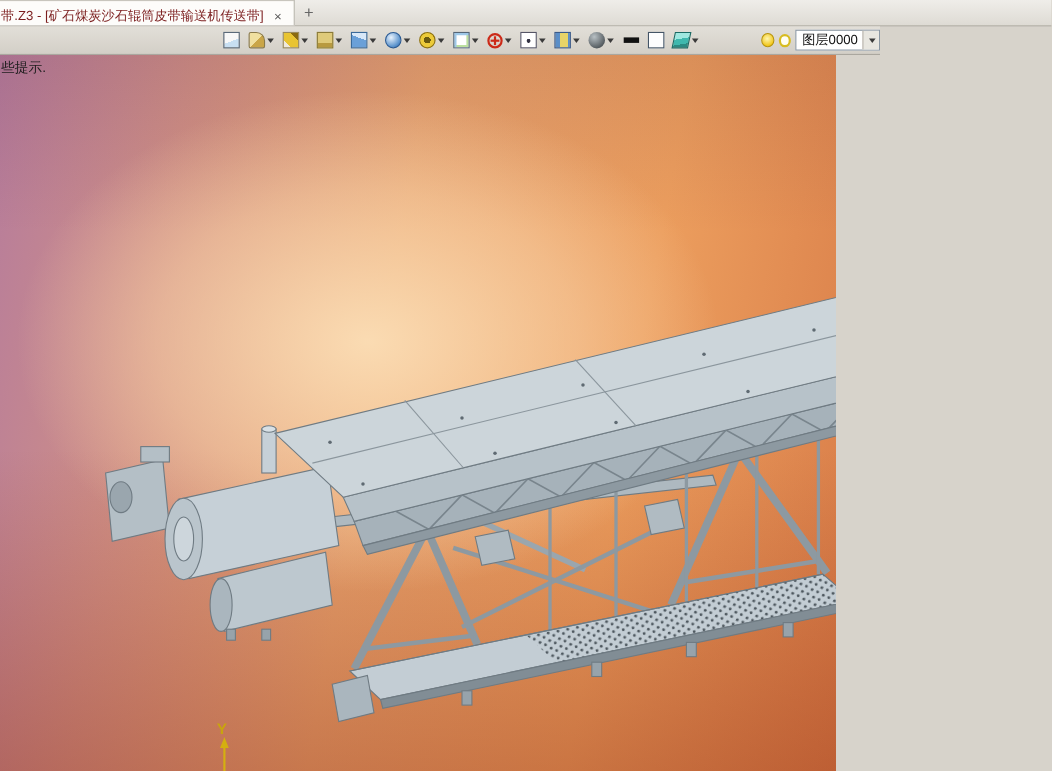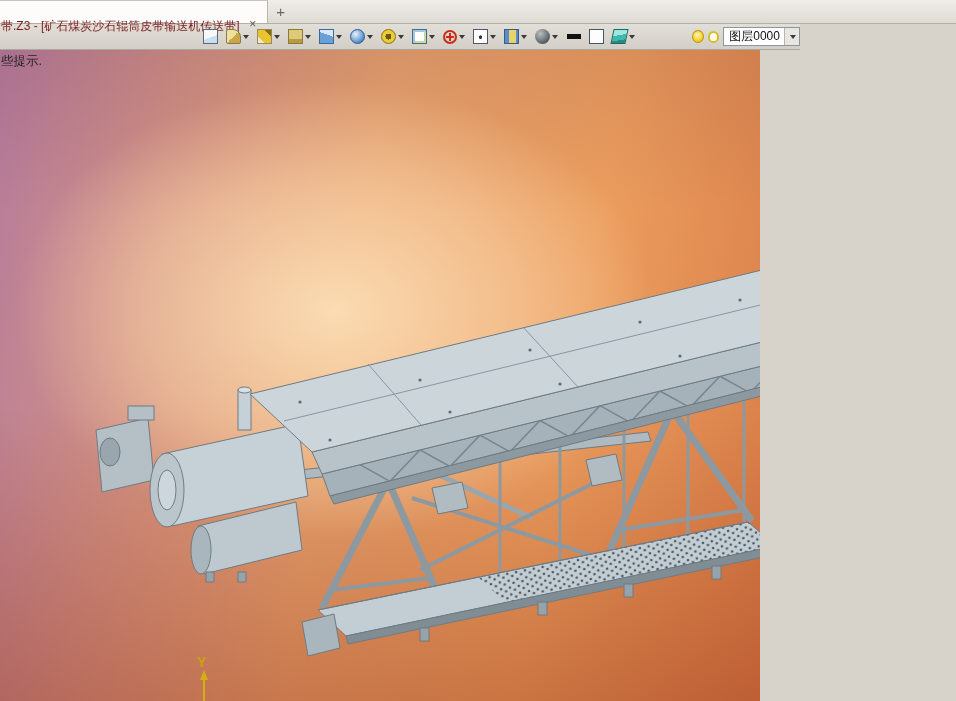--- a/index.html
+++ b/index.html
@@ -3,21 +3,21 @@
 <meta charset="utf-8">
 <style>
   * { margin:0; padding:0; box-sizing:border-box; }
   html,body { width:956px; height:701px; overflow:hidden;
     font-family:"Liberation Sans", sans-serif; background:#d7d3cb; }
 
   
   .tab-bar { height:24px; width:956px; background:linear-gradient(#efede9,#dedbd4);
     border-bottom:1px solid #b2afa7; display:flex; align-items:stretch; }
   .tab { background:#fdfcfa; border-right:1px solid #b8b5ad; border-top:1px solid #c8c5bd;
-    display:flex; align-items:flex-start; gap:6px; padding:17px 7px 0 1px; max-width:272px; }
+    display:flex; align-items:flex-end; gap:6px; padding:17px 7px 0 1px; max-width:272px; }
   .tab-title { font-size:12px; color:#7b1d1d; white-space:nowrap; overflow:hidden; }
   .tab-close { font-size:12px; color:#555; width:14px; height:14px; line-height:13px;
     text-align:center; cursor:default; }
   .new-tab { width:26px; display:flex; align-items:center; justify-content:center;
     color:#666; font-size:15px; }
 
   
   .toolbar { height:26px; width:800px; background:linear-gradient(#e2dfd8,#d3cfc7);
     border-bottom:1px solid #aaa79f; display:flex; align-items:center; }
   .tb-spacer-left { width:200px; flex:0 0 auto; }

